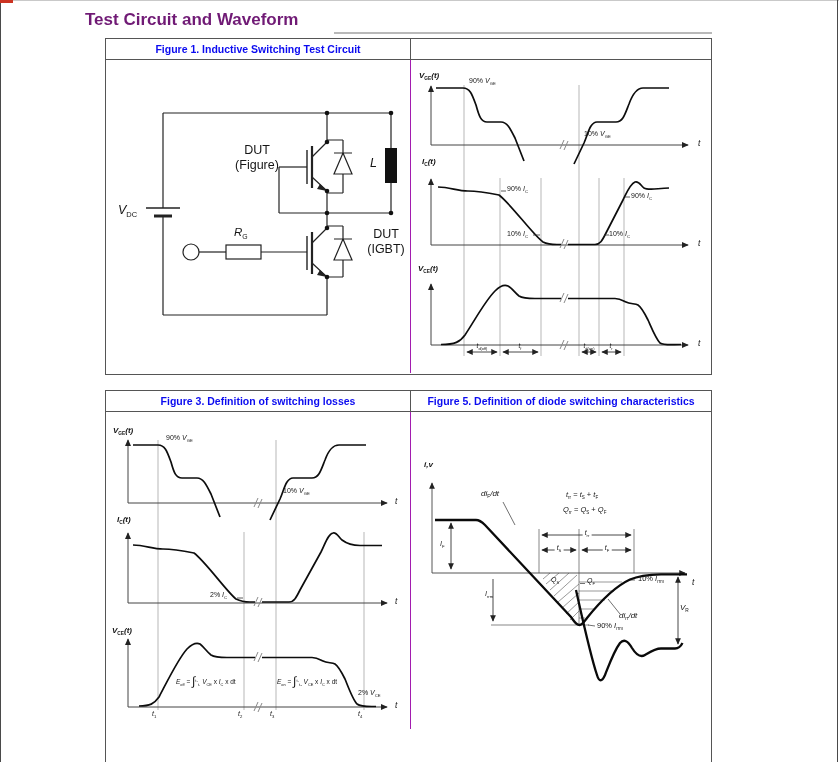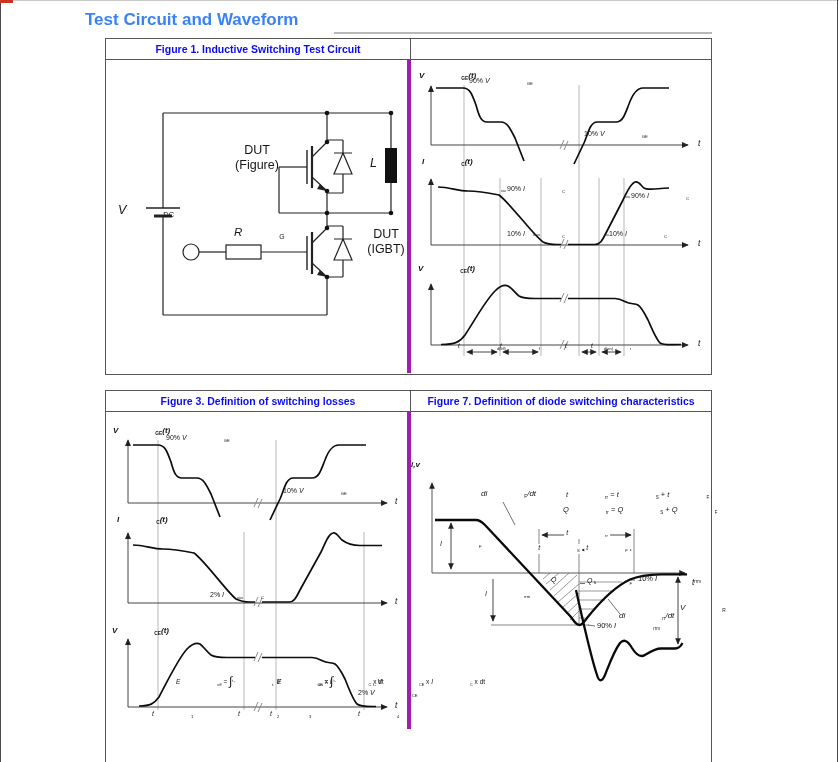--- a/index.html
+++ b/index.html
@@ -3,38 +3,38 @@
 <meta charset="utf-8">
 <style>
   * { margin:0; padding:0; box-sizing:border-box; }
   body { width:839px; height:762px; position:relative; background:#fff;
          font-family:"Liberation Sans", sans-serif; overflow:hidden; }
   .edge-l { position:absolute; left:0; top:0; width:1px; height:762px; background:#4a4a4a; }
   .edge-r { position:absolute; left:837px; top:0; width:1px; height:762px; background:#4a4a4a; }
   .edge-t { position:absolute; left:0; top:0; width:839px; height:1px; background:#c9c9c9; }
   .red-mark { position:absolute; left:0; top:0; width:13px; height:3px; background:#cc3322; }
   .shadow-line { position:absolute; left:334px; top:32px; width:378px; height:2px; background:#b9b9b9; }
-  .page-title { position:absolute; left:85px; top:10px; font-size:17px; font-weight:bold; color:#3b82f6; }
+  .page-title { position:absolute; left:85px; top:10px; font-size:17px; font-weight:bold; color:#701a75; }
   .fig-table { position:absolute; left:105px; width:607px; border:1px solid #555; background:#fff; }
   .t1 { top:38px; height:337px; }
   .t2 { top:390px; height:438px; }
   .cap-row { display:flex; height:21px; border-bottom:1px solid #555; }
   .cap-cell { line-height:20px; text-align:center; font-weight:bold; font-size:10.5px; color:#0b0bf0; }
   .cap-cell.c1 { width:305px; border-right:1px solid #555; }
   .cap-cell.c2 { flex:1; }
   .body-row { display:flex; }
   .t1 .body-row { height:313px; }
   .t2 .body-row { height:317px; }
   .panel { position:relative; }
-  .panel.p1 { width:305px; border-right:4px solid #a21caf; }
+  .panel.p1 { width:305px; border-right:1px solid #a21caf; }
   .panel.p2 { flex:1; }
   .panel svg { position:absolute; left:0; top:0; }
   .lbl { position:absolute; font-size:7px; color:#151515; white-space:nowrap; line-height:1.15; z-index:3; }
   .lbl i { font-style:italic; }
-  .lbl sub { font-size:0.6em; vertical-align:-0.4em;margin-left:37px; }
+  .lbl sub { font-size:0.6em; vertical-align:-0.4em; }
   .lbl sup { font-size:0.6em; vertical-align:0.5em; }
   .axis-lbl { font-size:8px; font-weight:bold; }
   .t-lbl { font-size:8.5px; }
   .ckt-lbl { font-size:12.5px; text-align:center; line-height:1.2; }
   .eq-lbl { font-size:6.5px; }
   .intg { font-size:12px; font-style:italic; position:relative; top:1px; }
   .gapbg { background:#fff; padding:0 2px; }
   .ctr { transform:translateX(-50%); }
 </style>
 </head>
@@ -181,21 +181,21 @@
       <div class="lbl ctr" style="left:109px; top:282px; font-size:6.5px;"><i>t</i><sub>f</sub></div>
       <div class="lbl ctr" style="left:178px; top:282px; font-size:6.5px;"><i>t</i><sub>d(on)</sub></div>
       <div class="lbl ctr" style="left:200px; top:282px; font-size:6.5px;"><i>t</i><sub>r</sub></div>
     </div>
   </div>
 </div>
 
 <div class="fig-table t2">
   <div class="cap-row">
     <div class="cap-cell c1">Figure 3. Definition of switching losses</div>
-    <div class="cap-cell c2">Figure 7. Definition of diode switching characteristics</div>
+    <div class="cap-cell c2">Figure 5. Definition of diode switching characteristics</div>
   </div>
   <div class="body-row">
 
     <div class="panel p1">
       <svg width="305" height="317" viewBox="0 0 305 317">
         <g stroke="#9a9a9a" stroke-width="0.7">
           <path d="M52,28 V298"></path>
             <path d="M170,28 V298"></path>
           <path d="M138,120 V298"></path>
             <path d="M258,120 V298"></path>
@@ -282,21 +282,21 @@
           <path d="M209,202 L197,187"></path>
           <path d="M174,171.5 H169"></path>
           <path d="M184,214 L177,213"></path>
           <path d="M224,168 H219"></path>
         </g>
         <g stroke="#0a0a0a" stroke-width="2.3" fill="none">
           <path d="M24,108 H65 C69,108 71,110 74,113 L160,205 C163,209 165,213 168.5,213 C171,213 173,210 176,206 C188,191 205,174 219,167.5 C228,163.5 240,162.5 250,162.3 H276"></path>
           <path d="M165,178 C170,200 179,242 186,263 C188,270 191,270 194,263 C198,253 203,239 209,231 C213,226.5 217,229 221,236 C225,242.5 229,246 234,243 C239,240 244,236.5 250,236.5 H264 C268,236.5 270,234 271.5,231"></path>
         </g>
       </svg>
-      <div class="lbl axis-lbl" style="left:0; top:48px;"><i>i,v</i></div>
+      <div class="lbl axis-lbl" style="left:13px; top:48px;"><i>i,v</i></div>
       <div class="lbl" style="left:70px; top:77px; font-size:8px;"><i>di</i><sub>F</sub><i>/dt</i></div>
       <div class="lbl" style="left:155px; top:79px; font-size:7.5px;"><i>t</i><sub>rr</sub><span> = </span><i>t</i><sub>S</sub><span> + </span><i>t</i><sub>F</sub></div>
       <div class="lbl" style="left:152px; top:94px; font-size:7.5px;"><i>Q</i><sub>rr</sub><span> = </span><i>Q</i><sub>S</sub><span> + </span><i>Q</i><sub>F</sub></div>
       <div class="lbl" style="left:29px; top:128px;"><i>I</i><sub>F</sub></div>
       <div class="lbl ctr gapbg" style="left:176px; top:117px;"><i>t</i><sub>rr</sub></div>
       <div class="lbl ctr gapbg" style="left:148px; top:132px;"><i>t</i><sub>S</sub></div>
       <div class="lbl ctr gapbg" style="left:196px; top:132px;"><i>t</i><sub>F</sub></div>
       <div class="lbl" style="left:74px; top:178px;"><i>I</i><sub>rrm</sub></div>
       <div class="lbl" style="left:140px; top:164px;"><i>Q</i><sub>S</sub></div>
       <div class="lbl" style="left:176px; top:165px;"><i>Q</i><sub>F</sub></div>

